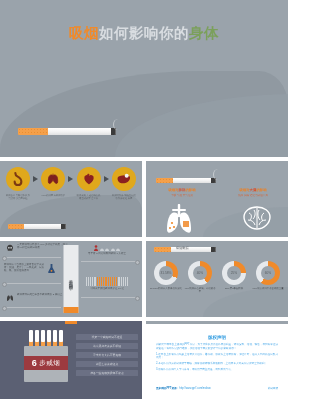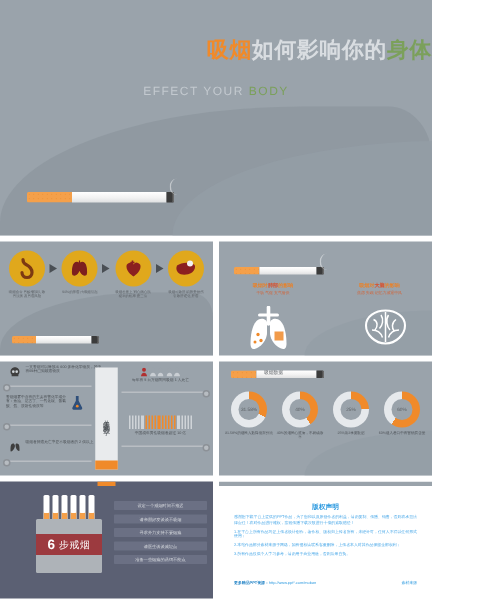--- a/index.html
+++ b/index.html
@@ -34,21 +34,21 @@
   }
   .swoosh2{
     position:absolute;right:-10%;bottom:0;width:70%;height:40%;
     background:#949da6;
     border-top-left-radius:90% 100%;
     opacity:.8;
   }
 
   
   .cover-title{
-    position:absolute;left:0;right:0;top:24px;text-align:right;
+    position:absolute;left:0;right:0;top:24px;text-align:center;
     font-size:14.5px;font-weight:bold;letter-spacing:.5px;
     color:#d9dde1;z-index:5;white-space:nowrap;
   }
   .cover-sub{
     position:absolute;left:0;right:0;text-align:center;
     font-size:8px;letter-spacing:1px;color:#c3c9cf;z-index:5;
   }
   .cover-sub.l1{top:44px;}
   .cover-sub.l2{top:56px;}
   .or{color:#f08a2a;}
@@ -164,23 +164,20 @@
 
 <div class="deck">
 
   <div class="slide cover">
     <div class="swoosh"></div>
     <div class="swoosh2"></div>
 
     <div class="cover-title">
       <span class="or">吸烟</span><span>如何影响你的</span><span class="gr">身体</span>
     </div>
-    <div class="cover-sub l2">
-      <span>EFFECT YOUR </span><span class="gr">BODY</span>
-    </div>
 
     <div class="cig cover-cig">
       <div class="filter"></div>
       <div class="paper"></div>
       <div class="ash"></div>
       <div class="smokecurl"></div>
     </div>
   </div>
 
   <div class="row">

